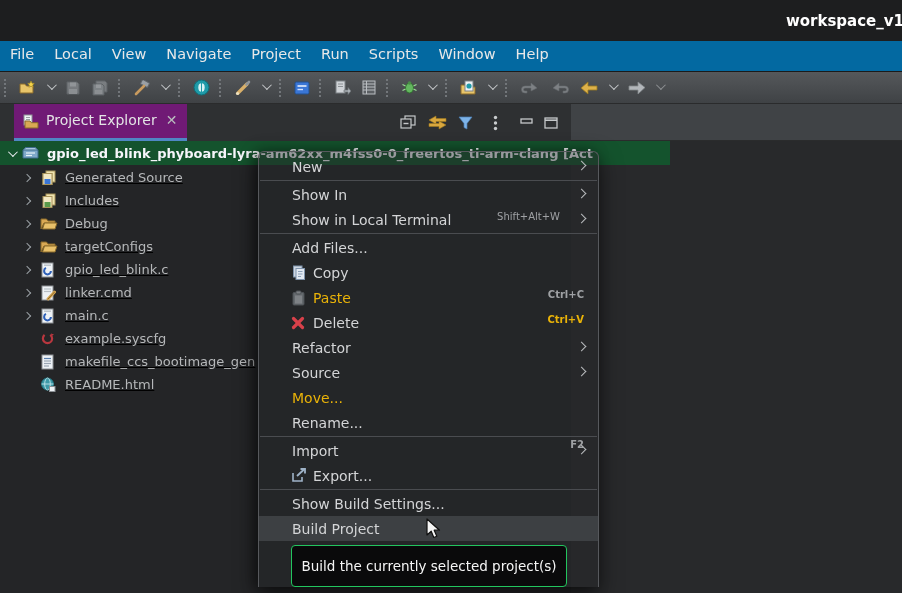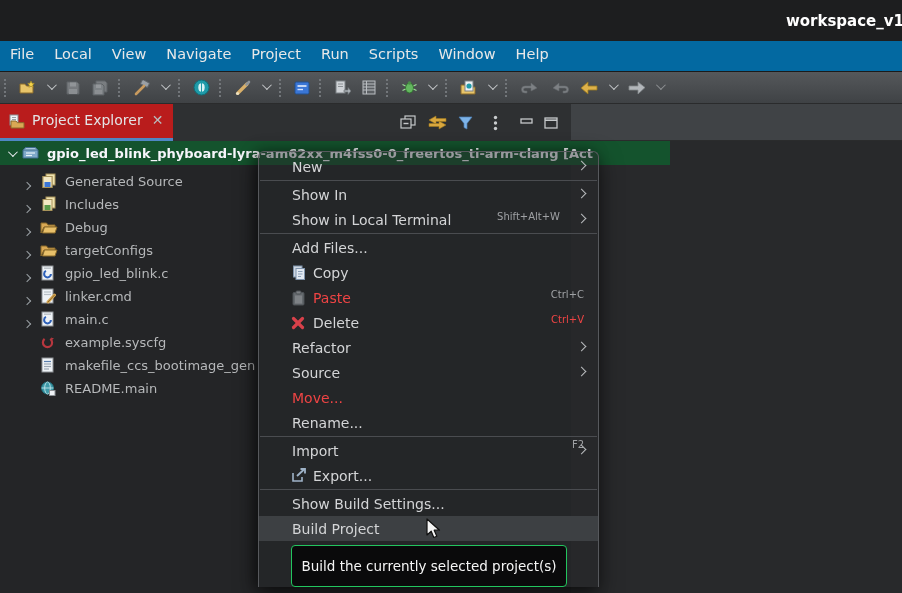--- a/index.html
+++ b/index.html
@@ -56,62 +56,62 @@
   .vdivider { position:absolute; left:570px; top:104px; width:1px; height:489px; background:#1d1d1e; }
 
   
   .panel { position:absolute; left:0; top:104px; width:571px; height:489px; background:#242527; }
   .tabstrip {
     position:absolute; left:0; top:0; width:571px; height:37px; background:#2e3032;
     display:flex; align-items:center;
   }
   .tab {
     display:flex; align-items:center; height:37px; padding:0 10px 0 8px;
-    border-bottom:3px solid #4f87c4; background:#b91c1c;
+    border-bottom:3px solid #4f87c4; background:#701a75;margin-left:14px;
   }
   .tab .tab-label { color:#e3e4e5; font-size:14px; margin:0 9px 3px 7px; white-space:nowrap; }
   .tab .close { color:#b9bcbe; font-size:14px; margin-bottom:3px; cursor:default; }
   .panel-actions { margin-left:auto; display:flex; align-items:center; padding-right:13px; }
   .pabtn { display:flex; align-items:center; margin-left:11px; }
 
   
   .proj-row {
     position:absolute; left:0; top:37px; width:670px; height:24px;
     background:#14532d; display:flex; align-items:center; overflow:hidden; white-space:nowrap;
   }
   .proj-row .chev { margin:0 6px 0 8px; }
   .proj-row .plabel { color:#f6f6fb; font-size:13px; font-weight:bold; margin-left:7px; }
 
   
   .tree { position:absolute; left:0; top:62px; width:571px; }
-  .trow { height:23px; display:flex; align-items:flex-end; white-space:nowrap; }
+  .trow { height:23px; display:flex; align-items:center; white-space:nowrap;text-decoration:underline; }
   .trow .chevcell { width:16px; margin-left:24px; display:flex; align-items:center; flex:none; }
   .trow.noexp .chevcell { visibility:hidden; }
   .trow .ticon { width:19px; display:flex; align-items:center; flex:none; }
   .trow .tlabel { color:#b6b8ba; font-size:13px; margin-left:6px; }
   .chev-r { width:6px; height:6px; border-right:1.4px solid #9aa0a5; border-bottom:1.4px solid #9aa0a5;
             transform:rotate(-45deg); }
   .chev-d { width:7px; height:7px; border-right:1.6px solid #ececf2; border-bottom:1.6px solid #ececf2;
             transform:rotate(45deg) translateY(-2px); }
 
   
   .ctxmenu {
     position:absolute; left:258px; top:151px; width:341px; height:436px;
     background:rgba(38,39,42,0.45);
     border:1px solid #57595d; border-bottom:none;
     border-radius:6px 6px 0 0;
     box-shadow:0 8px 22px rgba(0,0,0,0.55), -4px 0 14px rgba(0,0,0,0.35);
     padding-top:2px; z-index:30; overflow:hidden;
   }
   .mi { height:25px; display:flex; align-items:center; padding:0 12px 0 33px; position:relative; }
   .mi .milabel { color:#d4d5d7; font-size:14px; }
-  .mi.disabled .milabel, .mi.disabled .accel { color:#ef4444; }
+  .mi.disabled .milabel, .mi.disabled .accel { color:#eab308; }
   .mi.hovered { background:#3d4043;align-items:center; }
   .mi .accel { margin-left:auto; color:#9fa1a4; font-size:10px; padding-right:26px;margin-top:44px; }
-  .mi .accel.noarrow { padding-right:2px; }
+  .mi .accel.noarrow { padding-right:2px;font-weight:bold; }
   .mi .subarrow { position:absolute; right:13px; top:8px; width:7px; height:7px;
         border-right:1.6px solid #b9bbbe; border-top:1.6px solid #b9bbbe; transform:rotate(45deg); }
   .mi .mico { width:22px; margin-left:-1px; display:flex; align-items:center; flex:none; }
   .menu-sep { height:1px; background:#4a4c50; margin:1px 1px; }
   .mi.over-tooltip { z-index:50; }
   .mi.over-tooltip .milabel { color:#67696c; position:relative; z-index:50; }
 
   
   .tooltip {
     position:absolute; left:291px; top:545px; width:276px; height:42px;
@@ -469,21 +469,21 @@
             <span class="chev-r"></span>
           </span>
         <span class="ticon">
           <svg width="16" height="15" viewBox="0 0 16 15">
             <circle cx="7.5" cy="7" r="6" fill="#3e9aa8" stroke="#1f6f7c"></circle>
             <ellipse cx="7.5" cy="7" rx="2.8" ry="6" fill="none" stroke="#bfe4ea" stroke-width=".9"></ellipse>
             <line x1="1.5" y1="7" x2="13.5" y2="7" stroke="#bfe4ea" stroke-width=".9"></line>
             <rect x="9.5" y="9.5" width="5.5" height="5" fill="#eef2f6" stroke="#8d9296"></rect>
           </svg>
         </span>
-        <span class="tlabel">README.main</span>
+        <span class="tlabel">README.html</span>
       </div>
 
 
     </div>
   </div>
 
   <div class="ctxmenu">
 
     <div class="mi">
       <span class="milabel">New</span>

